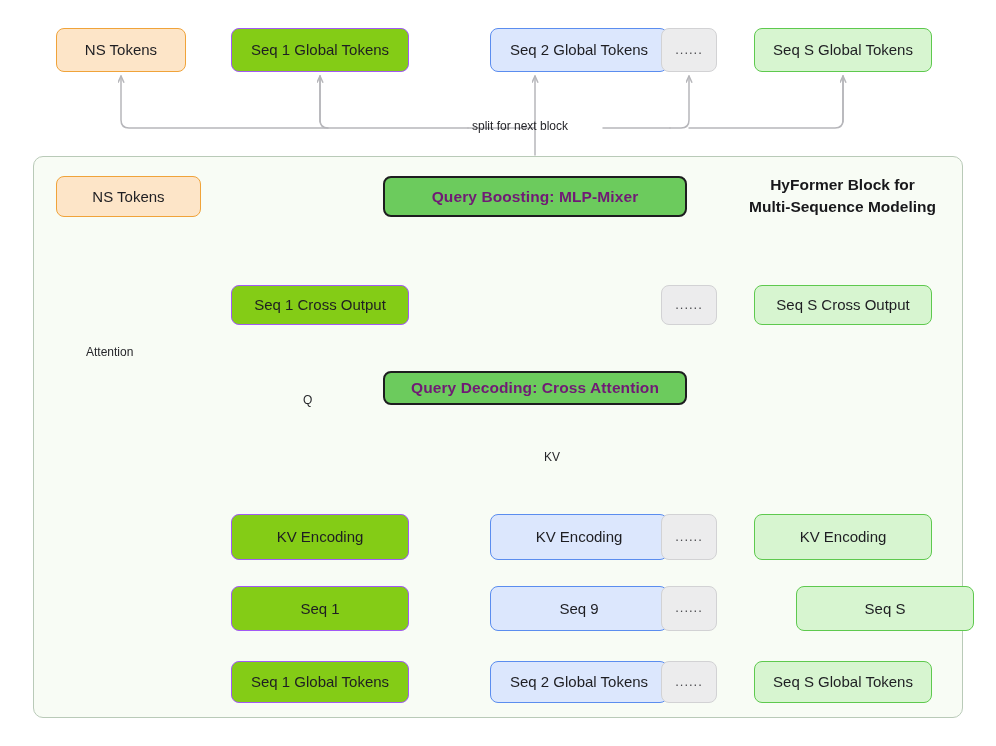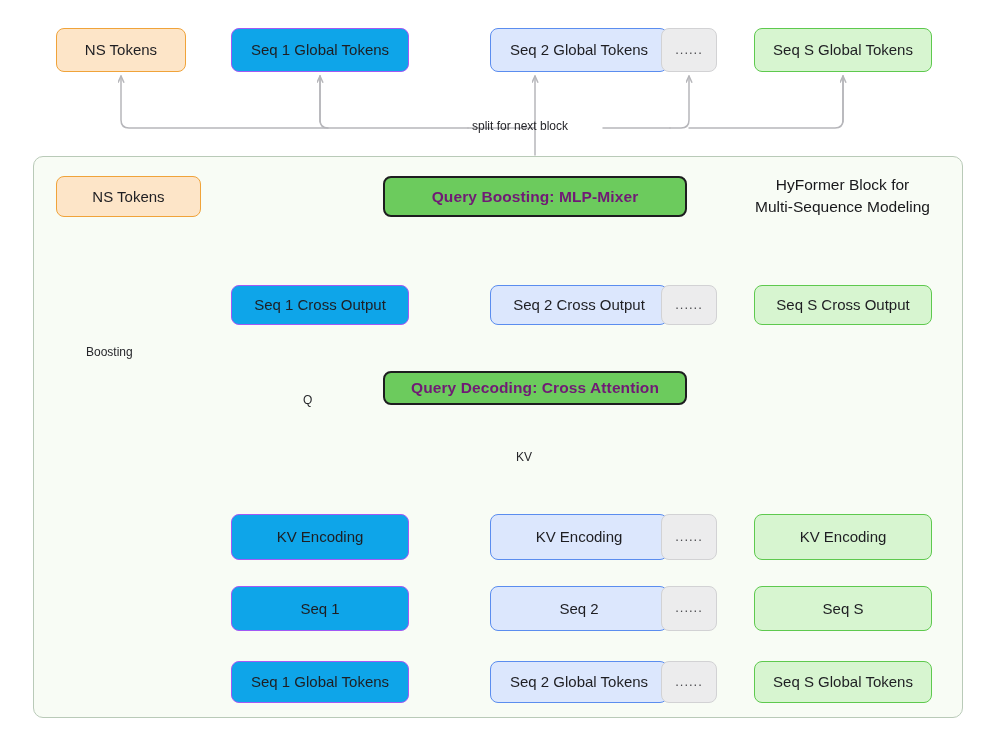--- a/index.html
+++ b/index.html
@@ -43,21 +43,21 @@
     border-radius: 8px;
     border-width: 1.6px;
     border-style: solid;
     font-size: 15px;
     color: #1e1e22;
     text-align: center;
     line-height: 1.15;
     white-space: nowrap;
   }
   .node.orange  { background: #fde5c8; border-color: #f0a33a; }
-  .node.purple  { background: #0ea5e9; border-color: #a259f5; text-align: right; }
+  .node.purple  { background: #84cc16; border-color: #a259f5; text-align: right; }
   .node.blue    { background: #dce7fd; border-color: #5b8def; margin-left: 44px; }
   .node.grey    { background: #ececed; border-color: #d2d2d4; }
   .node.green   { background: #d7f5d0; border-color: #5ec94e; }
   .node.solid-green {
     background: #6ccb5d;
     border-color: #1d1d1f;
     border-width: 2px;
     font-weight: bold;
     font-size: 15.5px;
     color: #701a75;
@@ -67,21 +67,21 @@
 
   .caption {
     position: absolute;
     font-size: 12px;
     color: #27272b;
     white-space: nowrap;
   }
   .block-title {
     position: absolute;
     font-size: 15.5px;
-    font-weight: normal;
+    font-weight: bold;
     color: #18181b;
     text-align: center;
     line-height: 1.45;
     white-space: nowrap;
   }
 </style>
 </head>
 <body>
 
 <div id="stage">
@@ -179,41 +179,38 @@
   </div>
 
   <div class="node solid-green" style="left:383px; top:176px; width:304px; height:41px;">
     <span>Query Boosting:  MLP-Mixer</span>
   </div>
 
   <div class="node purple" style="left:231px; top:285px; width:178px; height:40px;">
     <span>Seq 1 Cross Output</span>
   </div>
 
-  <div class="node blue" style="left:446px; top:285px; width:178px; height:40px;">
-    <span>Seq 2 Cross Output</span>
-  </div>
 
   <div class="node grey" style="left:661px; top:285px; width:56px; height:40px;">
     <span class="dots">......</span>
   </div>
 
   <div class="node green" style="left:754px; top:285px; width:178px; height:40px;">
     <span>Seq S Cross Output</span>
   </div>
 
-  <div class="caption" style="left:86px; top:345px;">Boosting</div>
+  <div class="caption" style="left:86px; top:345px;">Attention</div>
 
   <div class="caption" style="left:303px; top:393px;">Q</div>
 
   <div class="node solid-green" style="left:383px; top:371px; width:304px; height:34px;">
     <span>Query Decoding: Cross Attention</span>
   </div>
 
-  <div class="caption" style="left:516px; top:450px;">KV</div>
+  <div class="caption" style="left:544px; top:450px;">KV</div>
 
   <div class="node purple" style="left:231px; top:514px; width:178px; height:46px;">
     <span>KV Encoding</span>
   </div>
 
   <div class="node blue" style="left:446px; top:514px; width:178px; height:46px;">
     <span>KV Encoding</span>
   </div>
 
   <div class="node grey" style="left:661px; top:514px; width:56px; height:46px;">
@@ -222,28 +219,28 @@
 
   <div class="node green" style="left:754px; top:514px; width:178px; height:46px;">
     <span>KV Encoding</span>
   </div>
 
   <div class="node purple" style="left:231px; top:586px; width:178px; height:45px;">
     <span>Seq 1</span>
   </div>
 
   <div class="node blue" style="left:446px; top:586px; width:178px; height:45px;">
-    <span>Seq 2</span>
+    <span>Seq 9</span>
   </div>
 
   <div class="node grey" style="left:661px; top:586px; width:56px; height:45px;">
     <span class="dots">......</span>
   </div>
 
-  <div class="node green" style="left:754px; top:586px; width:178px; height:45px;">
+  <div class="node green" style="left:796px; top:586px; width:178px; height:45px;">
     <span>Seq S</span>
   </div>
 
   <div class="node purple" style="left:231px; top:661px; width:178px; height:42px;">
     <span>Seq 1 Global Tokens</span>
   </div>
 
   <div class="node blue" style="left:446px; top:661px; width:178px; height:42px;">
     <span>Seq 2 Global Tokens</span>
   </div>

